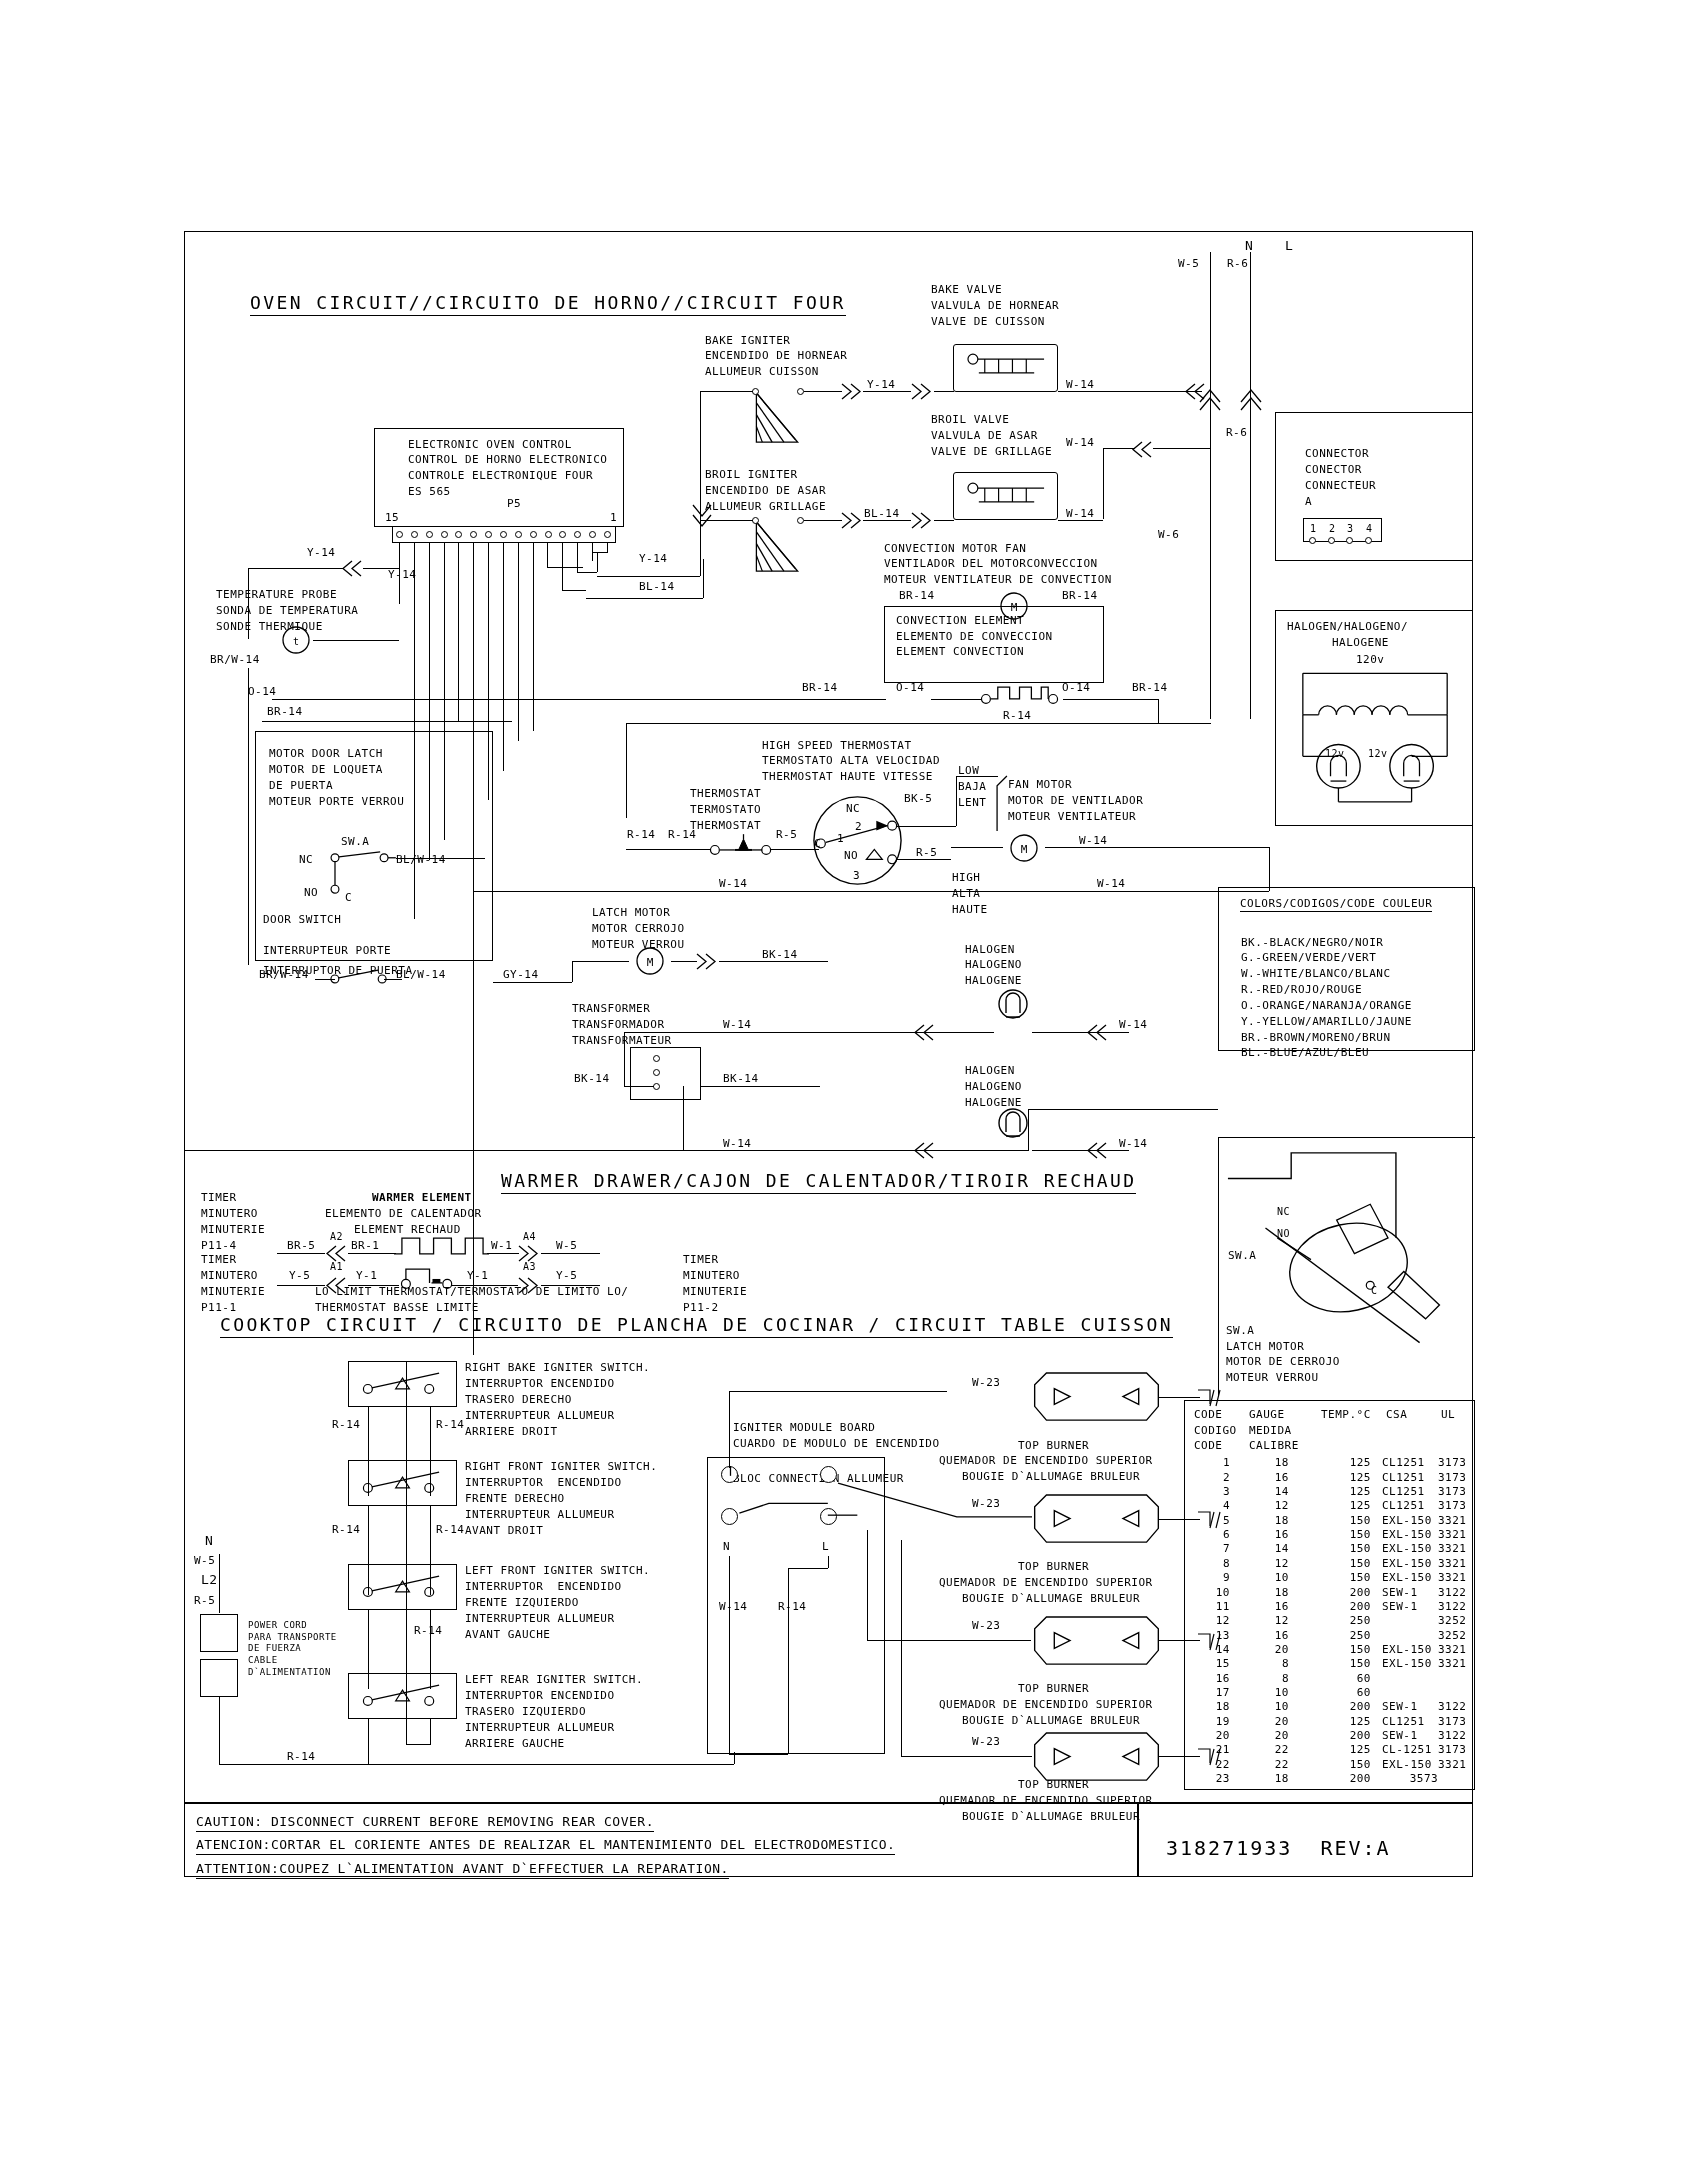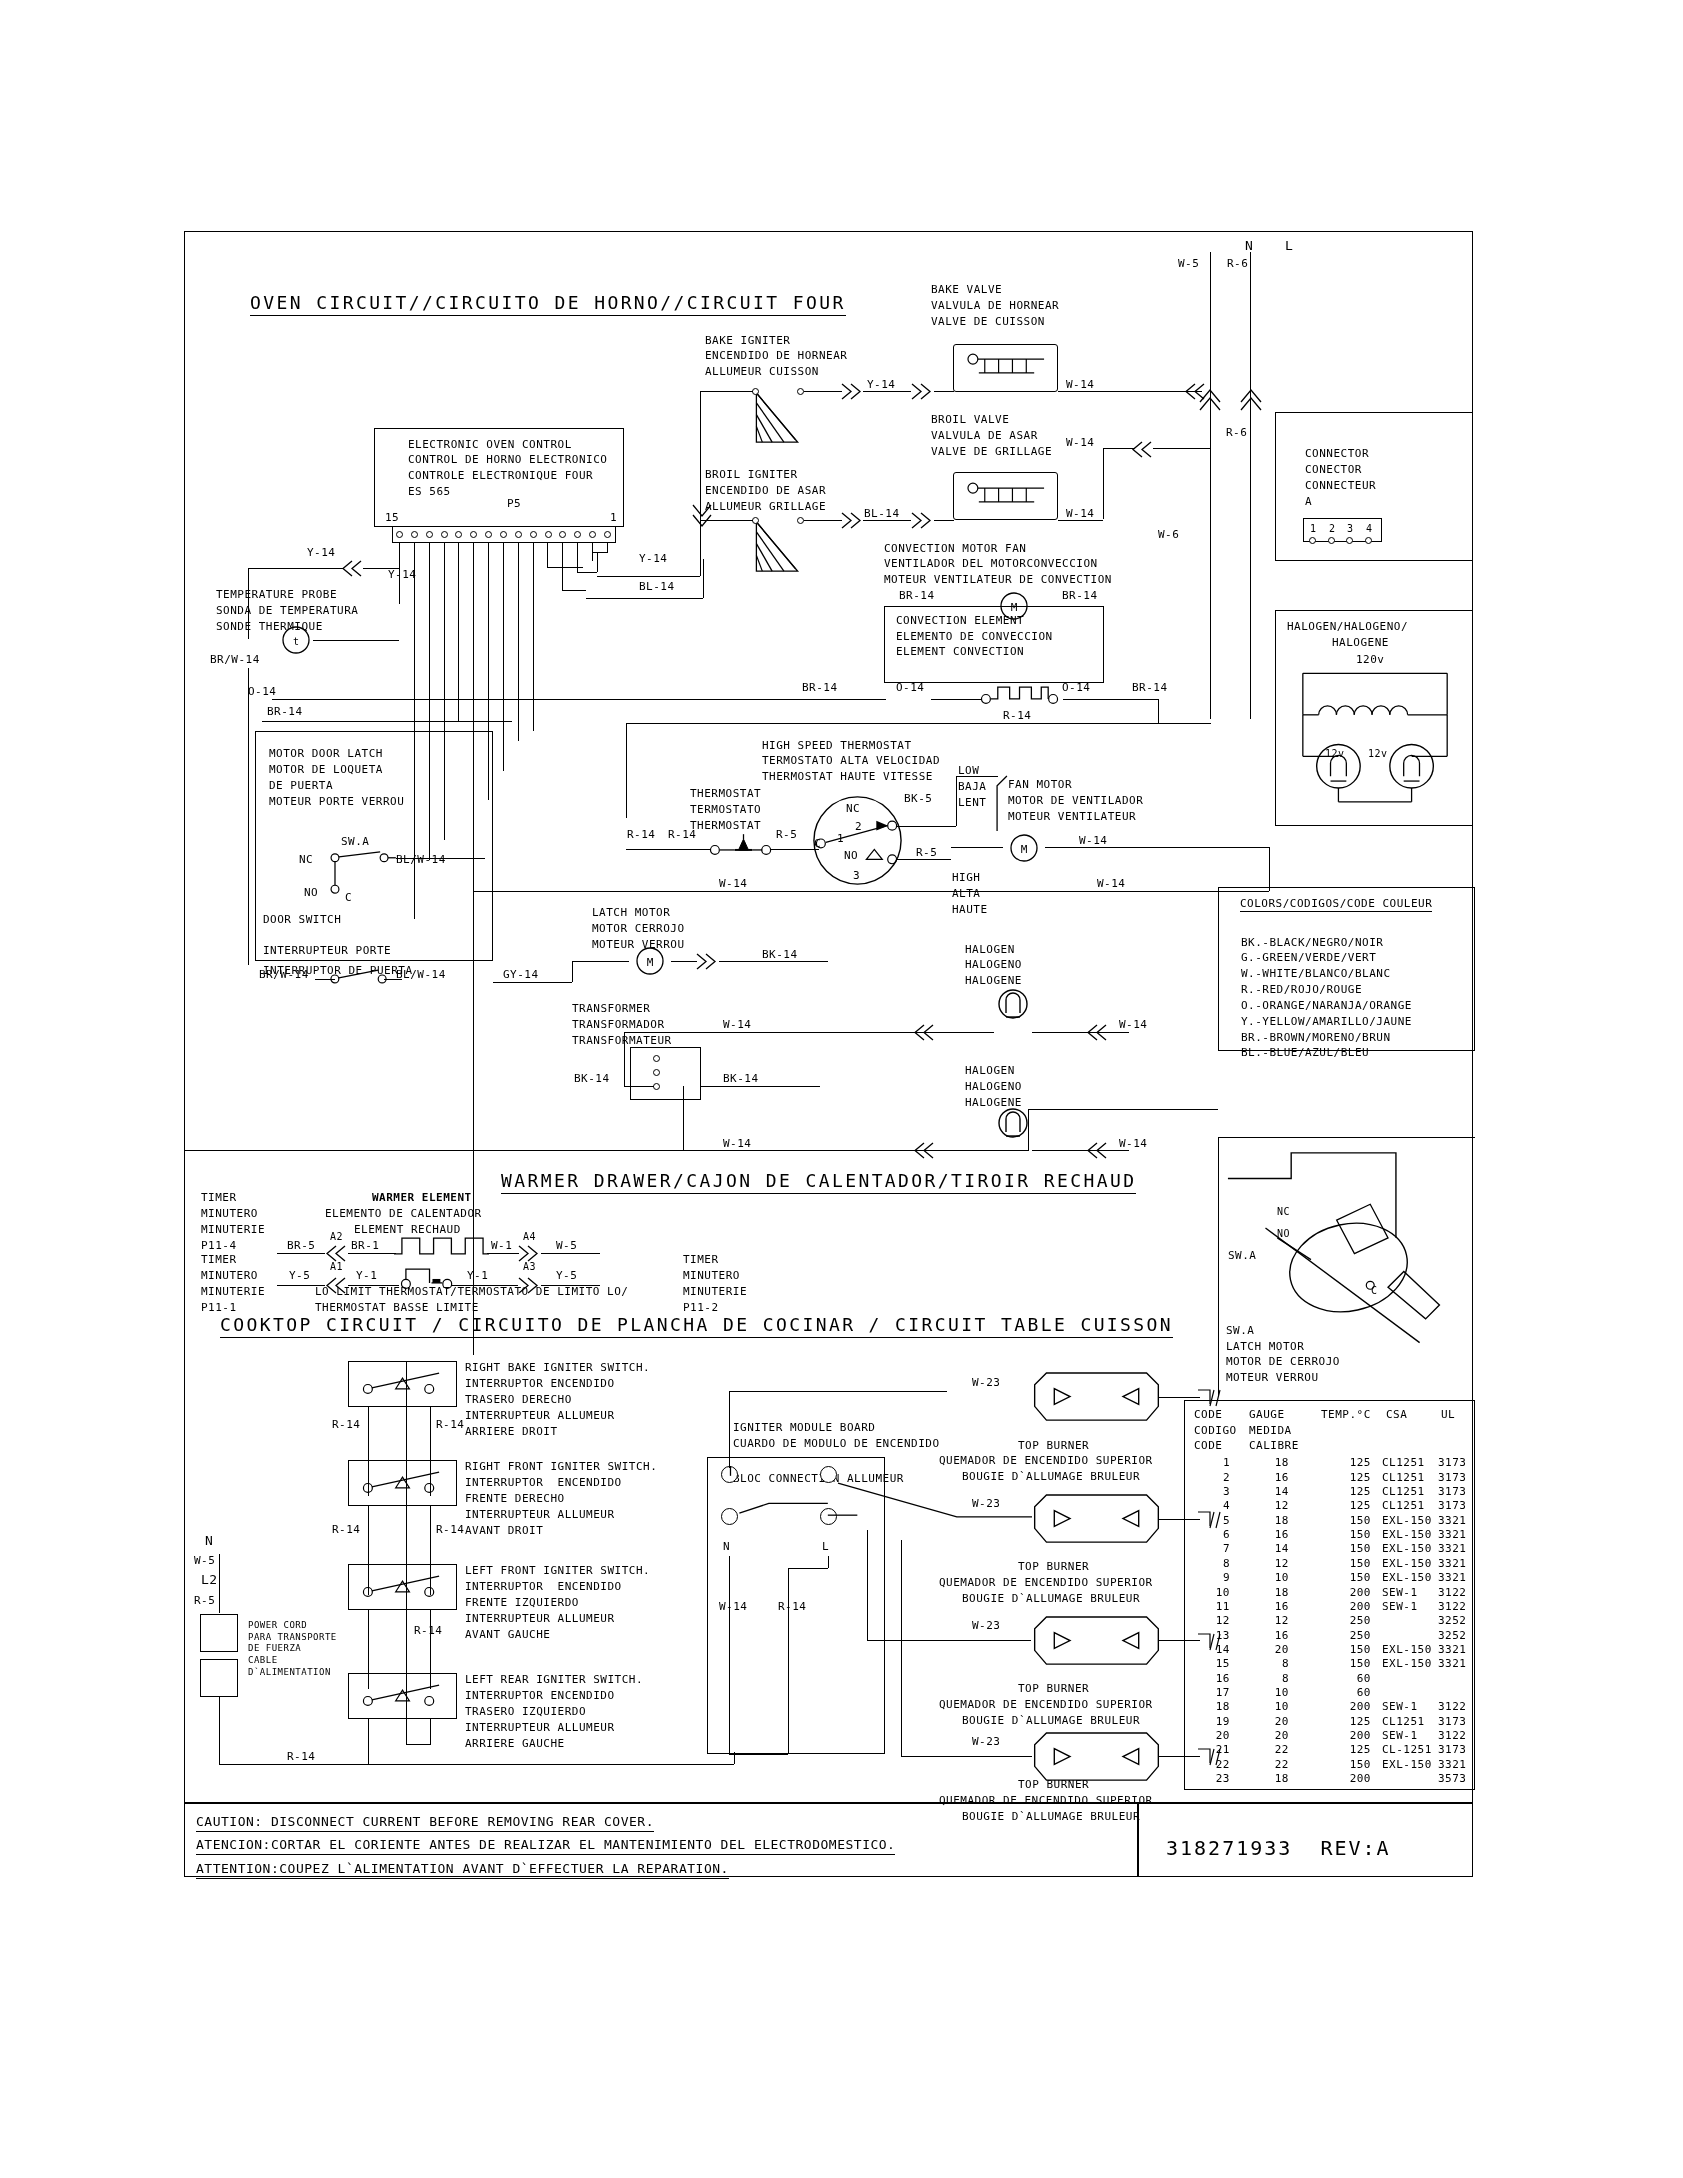--- a/index.html
+++ b/index.html
@@ -900,20 +900,20 @@
     <div class="t f11" style="left: 1438px; top: 1743px; width: 40px; text-align: left;">3173</div>
     <div class="t f11" style="left: 1194px; top: 1758px; width: 36px; text-align: right;">22</div>
     <div class="t f11" style="left: 1255px; top: 1758px; width: 34px; text-align: right;">22</div>
     <div class="t f11" style="left: 1331px; top: 1758px; width: 40px; text-align: right;">150</div>
     <div class="t f11" style="left: 1382px; top: 1758px; width: 55px; text-align: left;">EXL-150</div>
     <div class="t f11" style="left: 1438px; top: 1758px; width: 40px; text-align: left;">3321</div>
     <div class="t f11" style="left: 1194px; top: 1772px; width: 36px; text-align: right;">23</div>
     <div class="t f11" style="left: 1255px; top: 1772px; width: 34px; text-align: right;">18</div>
     <div class="t f11" style="left: 1331px; top: 1772px; width: 40px; text-align: right;">200</div>
     <div class="t f11" style="left: 1382px; top: 1772px; width: 55px; text-align: left;"></div>
-    <div class="t f11" style="left: 1438px; top: 1772px; width: 40px; text-align: left;">3573</div>
+    <div class="t f11" style="left: 1404px; top: 1772px; width: 40px; text-align: center;">3573</div>
   </div>
 
 <div class="t f13 ul" style="left:196px;top:1814px;">CAUTION: DISCONNECT CURRENT BEFORE REMOVING REAR COVER.</div>
 <div class="t f13 ul" style="left:196px;top:1837px;">ATENCION:CORTAR EL CORIENTE ANTES DE REALIZAR EL MANTENIMIENTO DEL ELECTRODOMESTICO.</div>
 <div class="t f13 ul" style="left:196px;top:1861px;">ATTENTION:COUPEZ L`ALIMENTATION AVANT D`EFFECTUER LA REPARATION.</div>
 <div class="t f22" style="left:1166px;top:1836px;">318271933  REV:A</div>
 
 
 </body></html>

